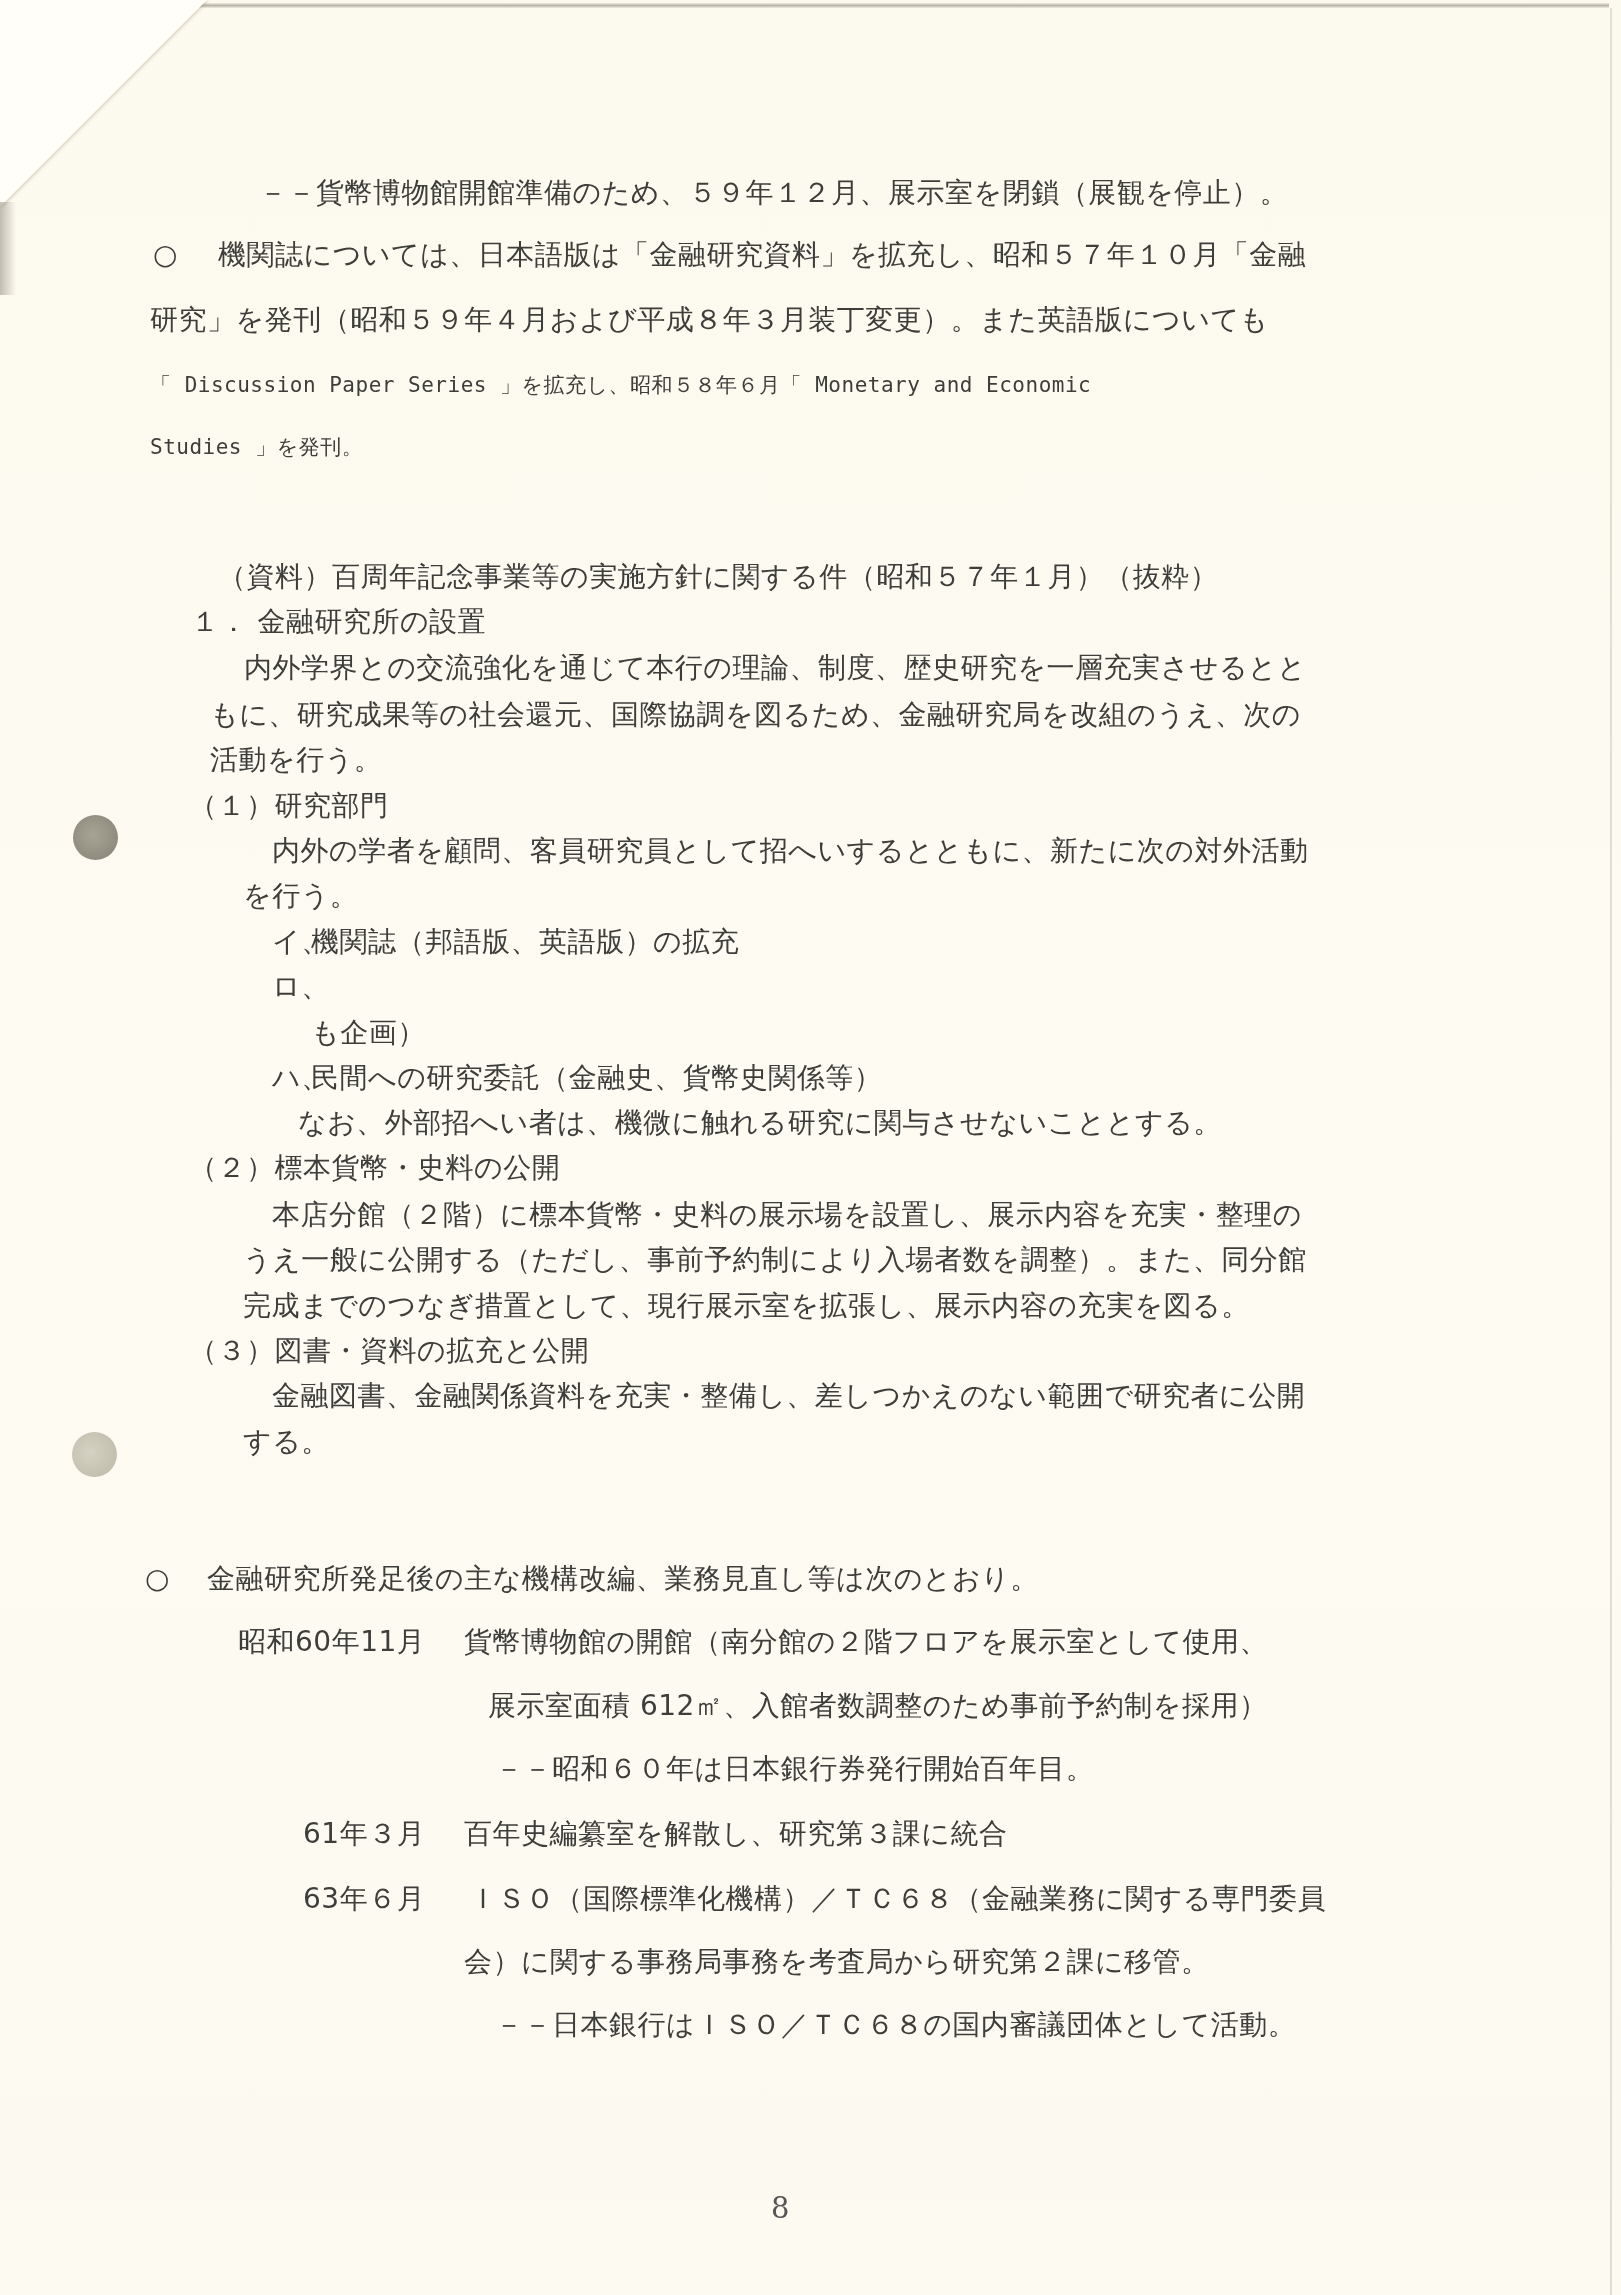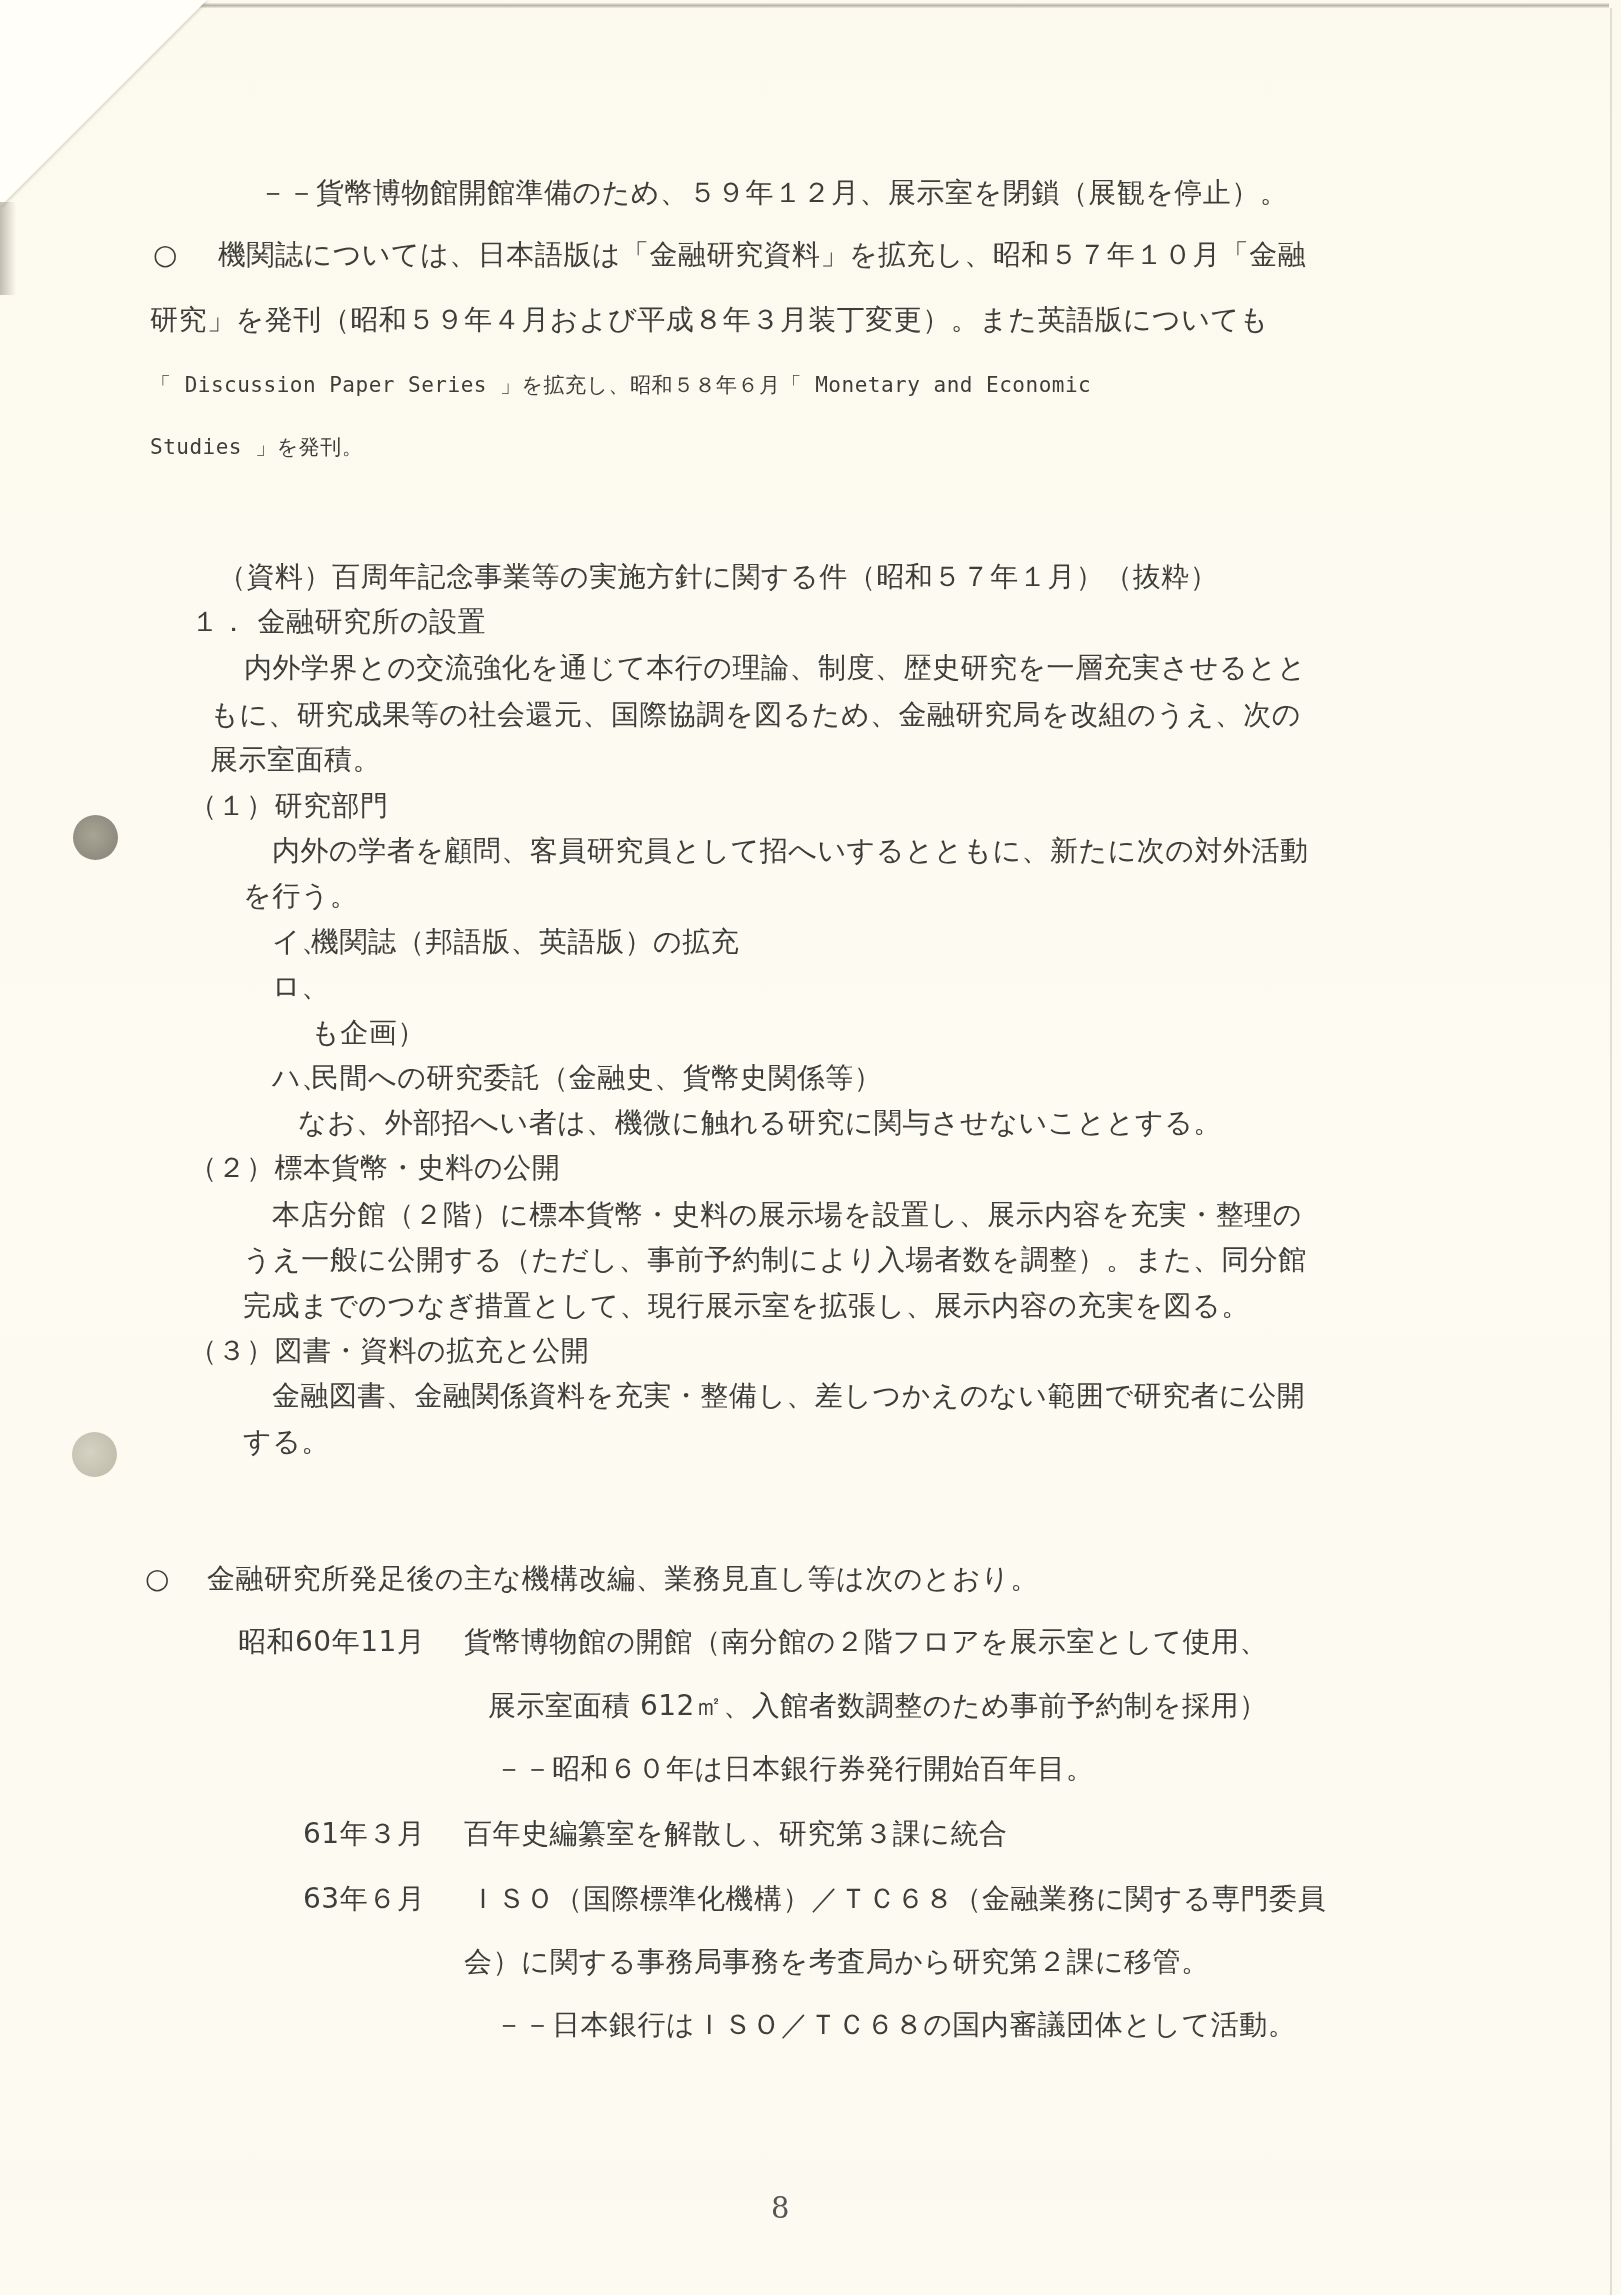--- a/index.html
+++ b/index.html
@@ -66,21 +66,21 @@
   <div class="ln" style="left:153px; top:237px;">○</div>
   <div class="ln" style="left:218px; top:237px;">機関誌については、日本語版は「金融研究資料」を拡充し、昭和５７年１０月「金融</div>
   <div class="ln" style="left:150px; top:302px;">研究」を発刊（昭和５９年４月および平成８年３月装丁変更）。また英語版についても</div>
   <div class="ln mono" style="left:150px; top:367px;">「 Discussion Paper Series 」を拡充し、昭和５８年６月「 Monetary and Economic</div>
   <div class="ln mono" style="left:150px; top:429px;">Studies 」を発刊。</div>
 
   <div class="ln" style="left:218px; top:559px;">（資料）百周年記念事業等の実施方針に関する件（昭和５７年１月）（抜粋）</div>
   <div class="ln" style="left:191px; top:604px;">１． 金融研究所の設置</div>
   <div class="ln" style="left:244px; top:650px;">内外学界との交流強化を通じて本行の理論、制度、歴史研究を一層充実させるとと</div>
   <div class="ln" style="left:210px; top:697px;">もに、研究成果等の社会還元、国際協調を図るため、金融研究局を改組のうえ、次の</div>
-  <div class="ln" style="left:210px; top:742px;">展示室面積。</div>
+  <div class="ln" style="left:210px; top:742px;">活動を行う。</div>
 
   <div class="ln" style="left:189px; top:788px;">（１）研究部門</div>
   <div class="ln" style="left:272px; top:833px;">内外の学者を顧問、客員研究員として招へいするとともに、新たに次の対外活動</div>
   <div class="ln" style="left:243px; top:878px;">を行う。</div>
 
   <div class="ln" style="left:272px; top:924px;">イ、</div>
   <div class="ln" style="left:311px; top:924px;">機関誌（邦語版、英語版）の拡充</div>
   <div class="ln" style="left:272px; top:969px;">ロ、</div>
   <div class="ln" style="left:311px; top:1015px;">も企画）</div>
   <div class="ln" style="left:272px; top:1060px;">ハ、</div>

